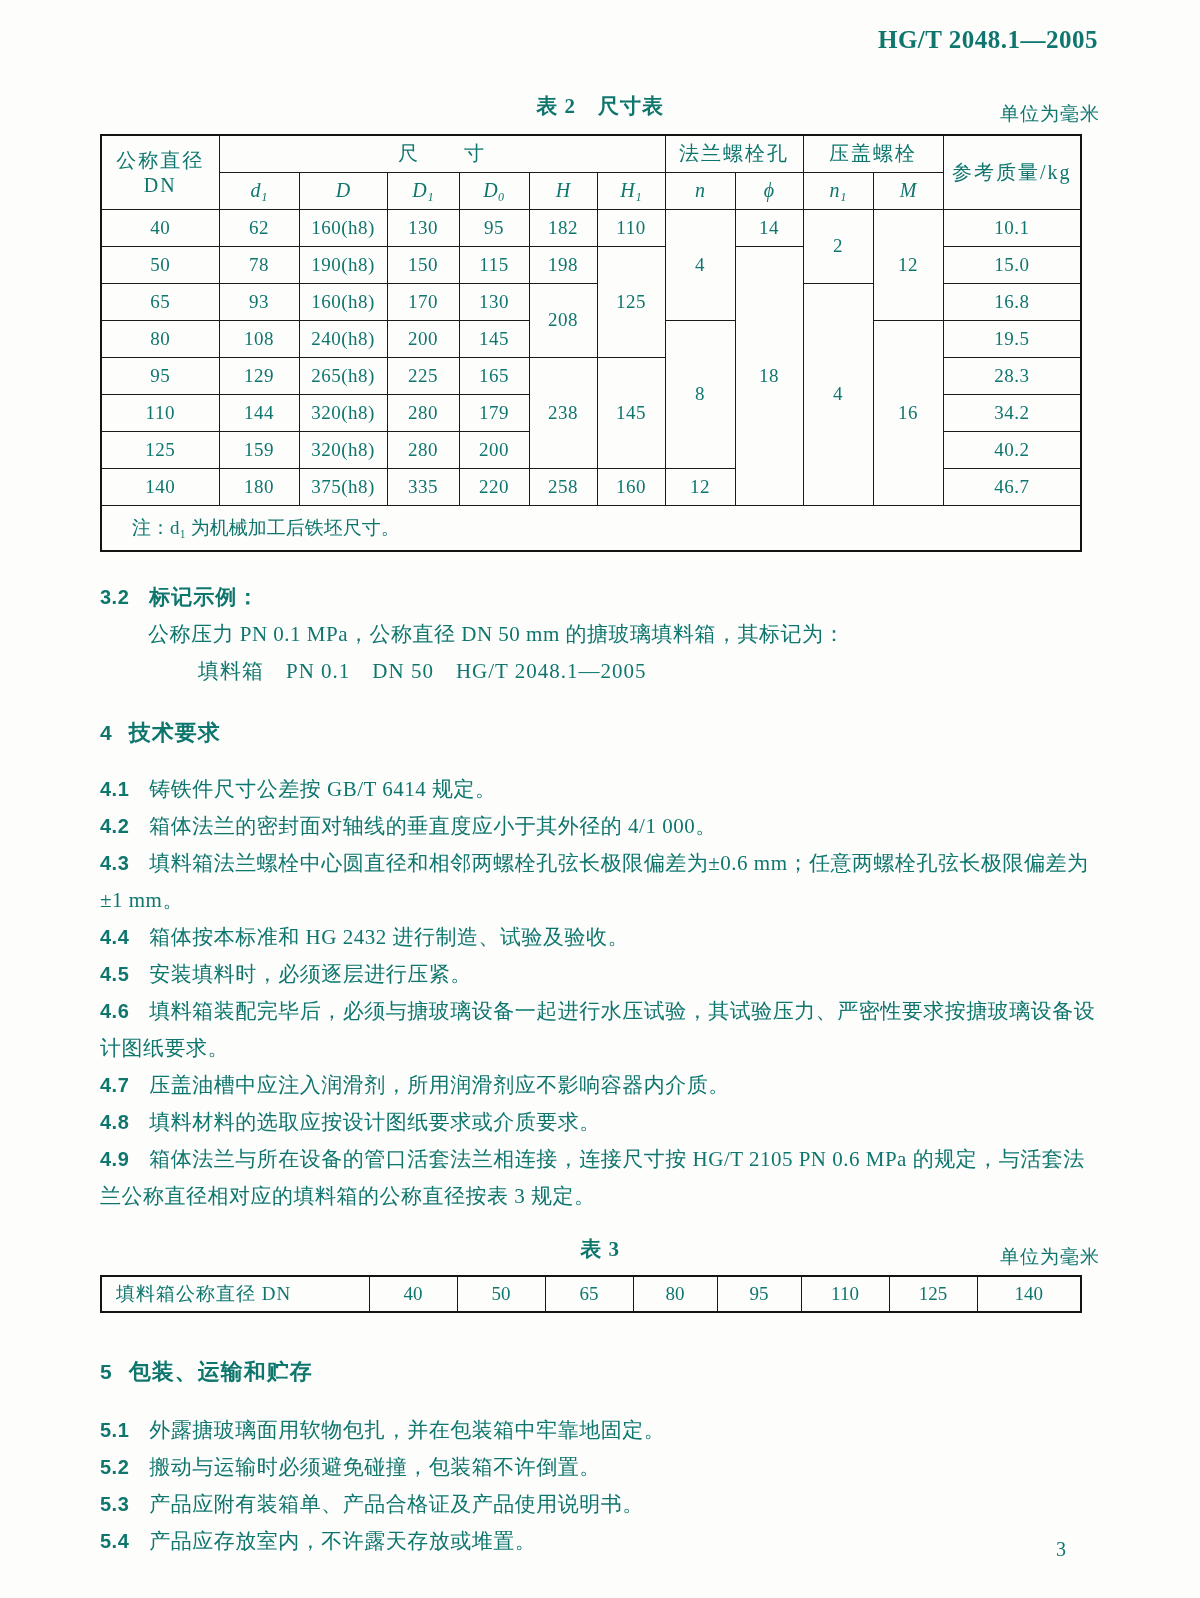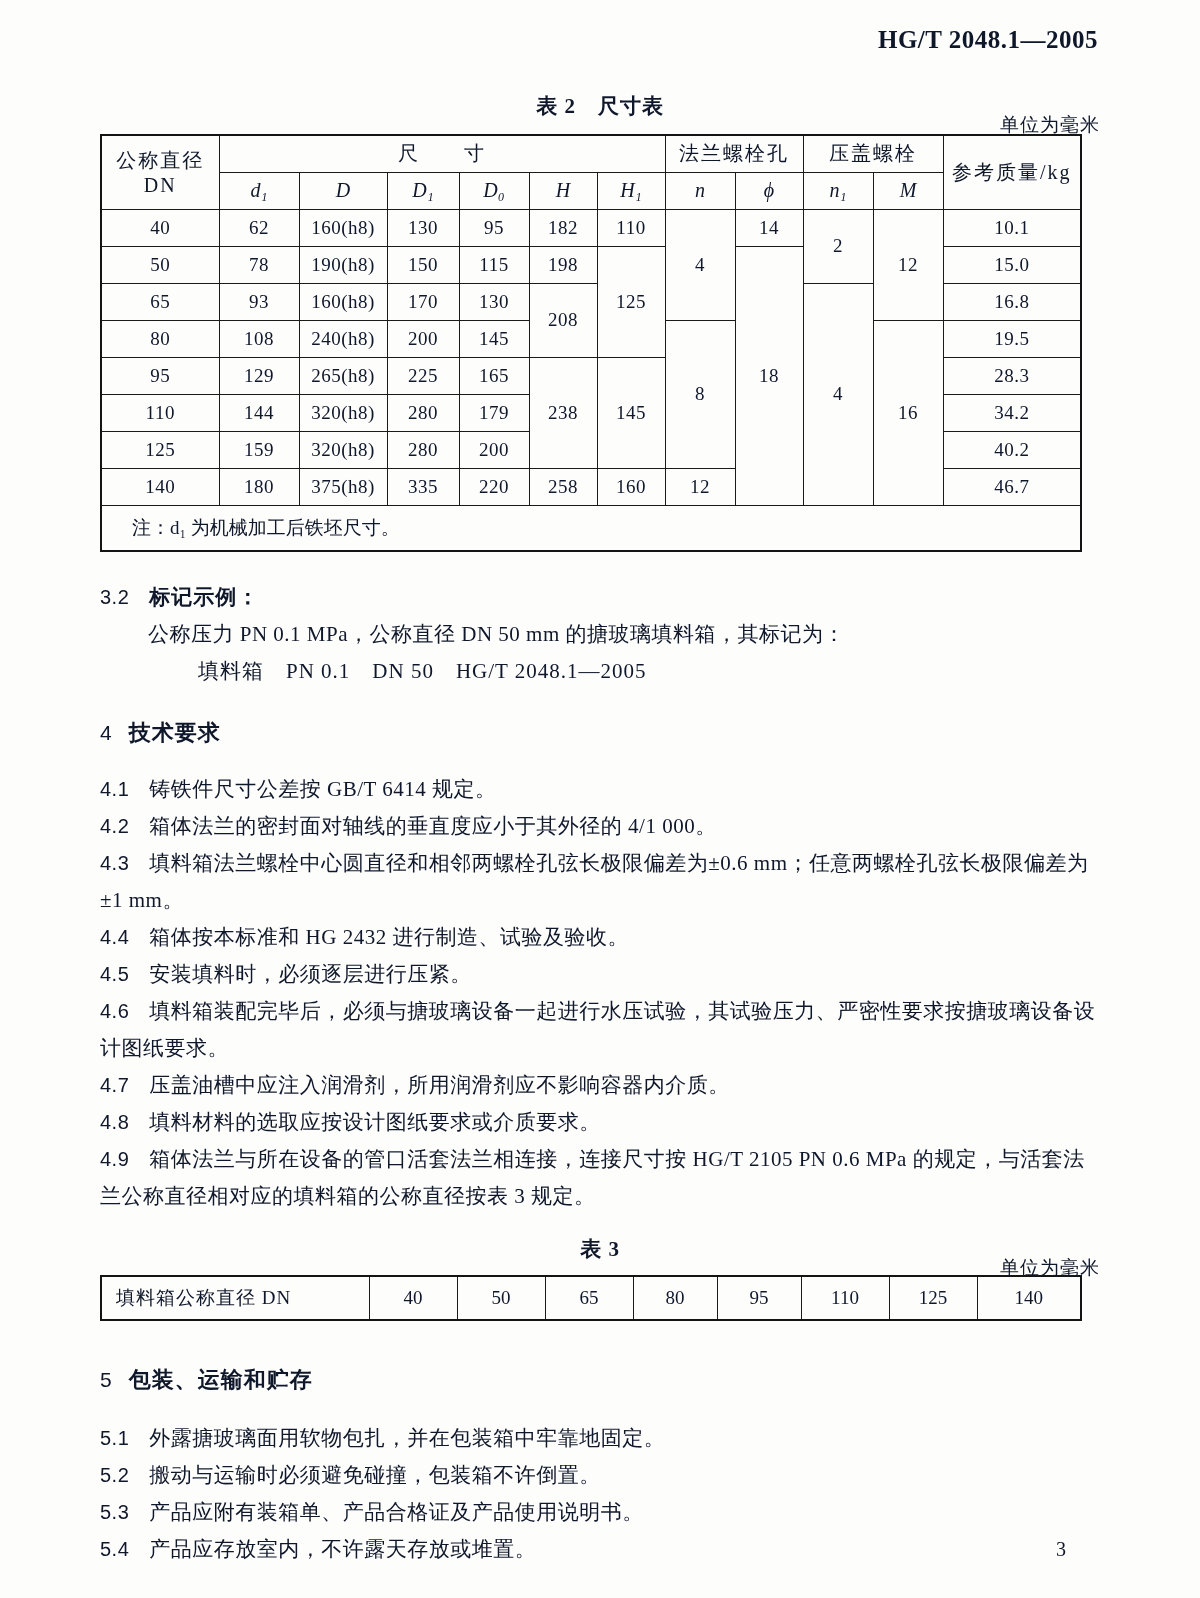--- a/index.html
+++ b/index.html
@@ -2,21 +2,21 @@
 <html><head>
 <meta charset="utf-8">
 <style>
   * { margin:0; padding:0; box-sizing:border-box; }
   html,body { background:#e8e8e8; }
   .page {
     position:relative;
     width:1200px; height:1598px;
     margin:0 auto;
     background:#fdfdfc;
-    color:#0f172a;
+    color:#0f766e;
     font-family:"Liberation Serif","DejaVu Serif",serif;
     padding:26px 100px 0 100px;
     overflow:hidden;
   }
   .doc-code {
     text-align:right;
     font-family:"Liberation Serif","DejaVu Serif",serif;
     font-weight:bold;
     font-size:25px;
     letter-spacing:0.5px;
@@ -28,21 +28,21 @@
     height:32px;
   }
   .caption-row .caption {
     display:block;
     text-align:center;
     font-weight:bold;
     font-size:21px;
     letter-spacing:1px;
   }
   .caption-row .unit {
-    position:absolute; right:0; top:20px;
+    position:absolute; right:0; top:9px;
     font-size:19px; font-weight:normal;
     letter-spacing:1px;
   }
   table {
     border-collapse:collapse;
     table-layout:fixed;
     width:980px;
     margin-top:10px;
     font-size:19px;
   }
@@ -59,27 +59,27 @@
   #table2 tbody td { height:37px; letter-spacing:0.5px; }
   .sub { font-style:italic; font-family:"Liberation Serif",serif; font-size:20px; }
   .zh-head { font-family:"Liberation Serif",serif; letter-spacing:2px; }
   .note-cell {
     text-align:left !important;
     padding:9px 6px 9px 30px !important;
     height:42px;
     font-size:19px;
   }
   #table3 { margin-top:8px; }
-  #table3 td { height:44px; font-size:19px; }
+  #table3 td { height:36px; font-size:19px; }
   #table3 td:first-child { text-align:left; padding-left:14px; letter-spacing:1px; }
   
   .clause { font-size:21px; line-height:37px; letter-spacing:0.5px; }
   .cnum {
     font-family:"Liberation Sans","DejaVu Sans",sans-serif;
-    font-weight:normal; font-style:normal;
+    font-weight:bold; font-style:normal;
     font-size:20px;
     margin-right:20px;
   }
   .sec-heading {
     font-family:"Liberation Sans","DejaVu Sans",sans-serif;
     font-weight:bold;
     font-size:22px;
     letter-spacing:1px;
   }
   .sec-heading .cnum { font-size:21px; margin-right:16px; }

